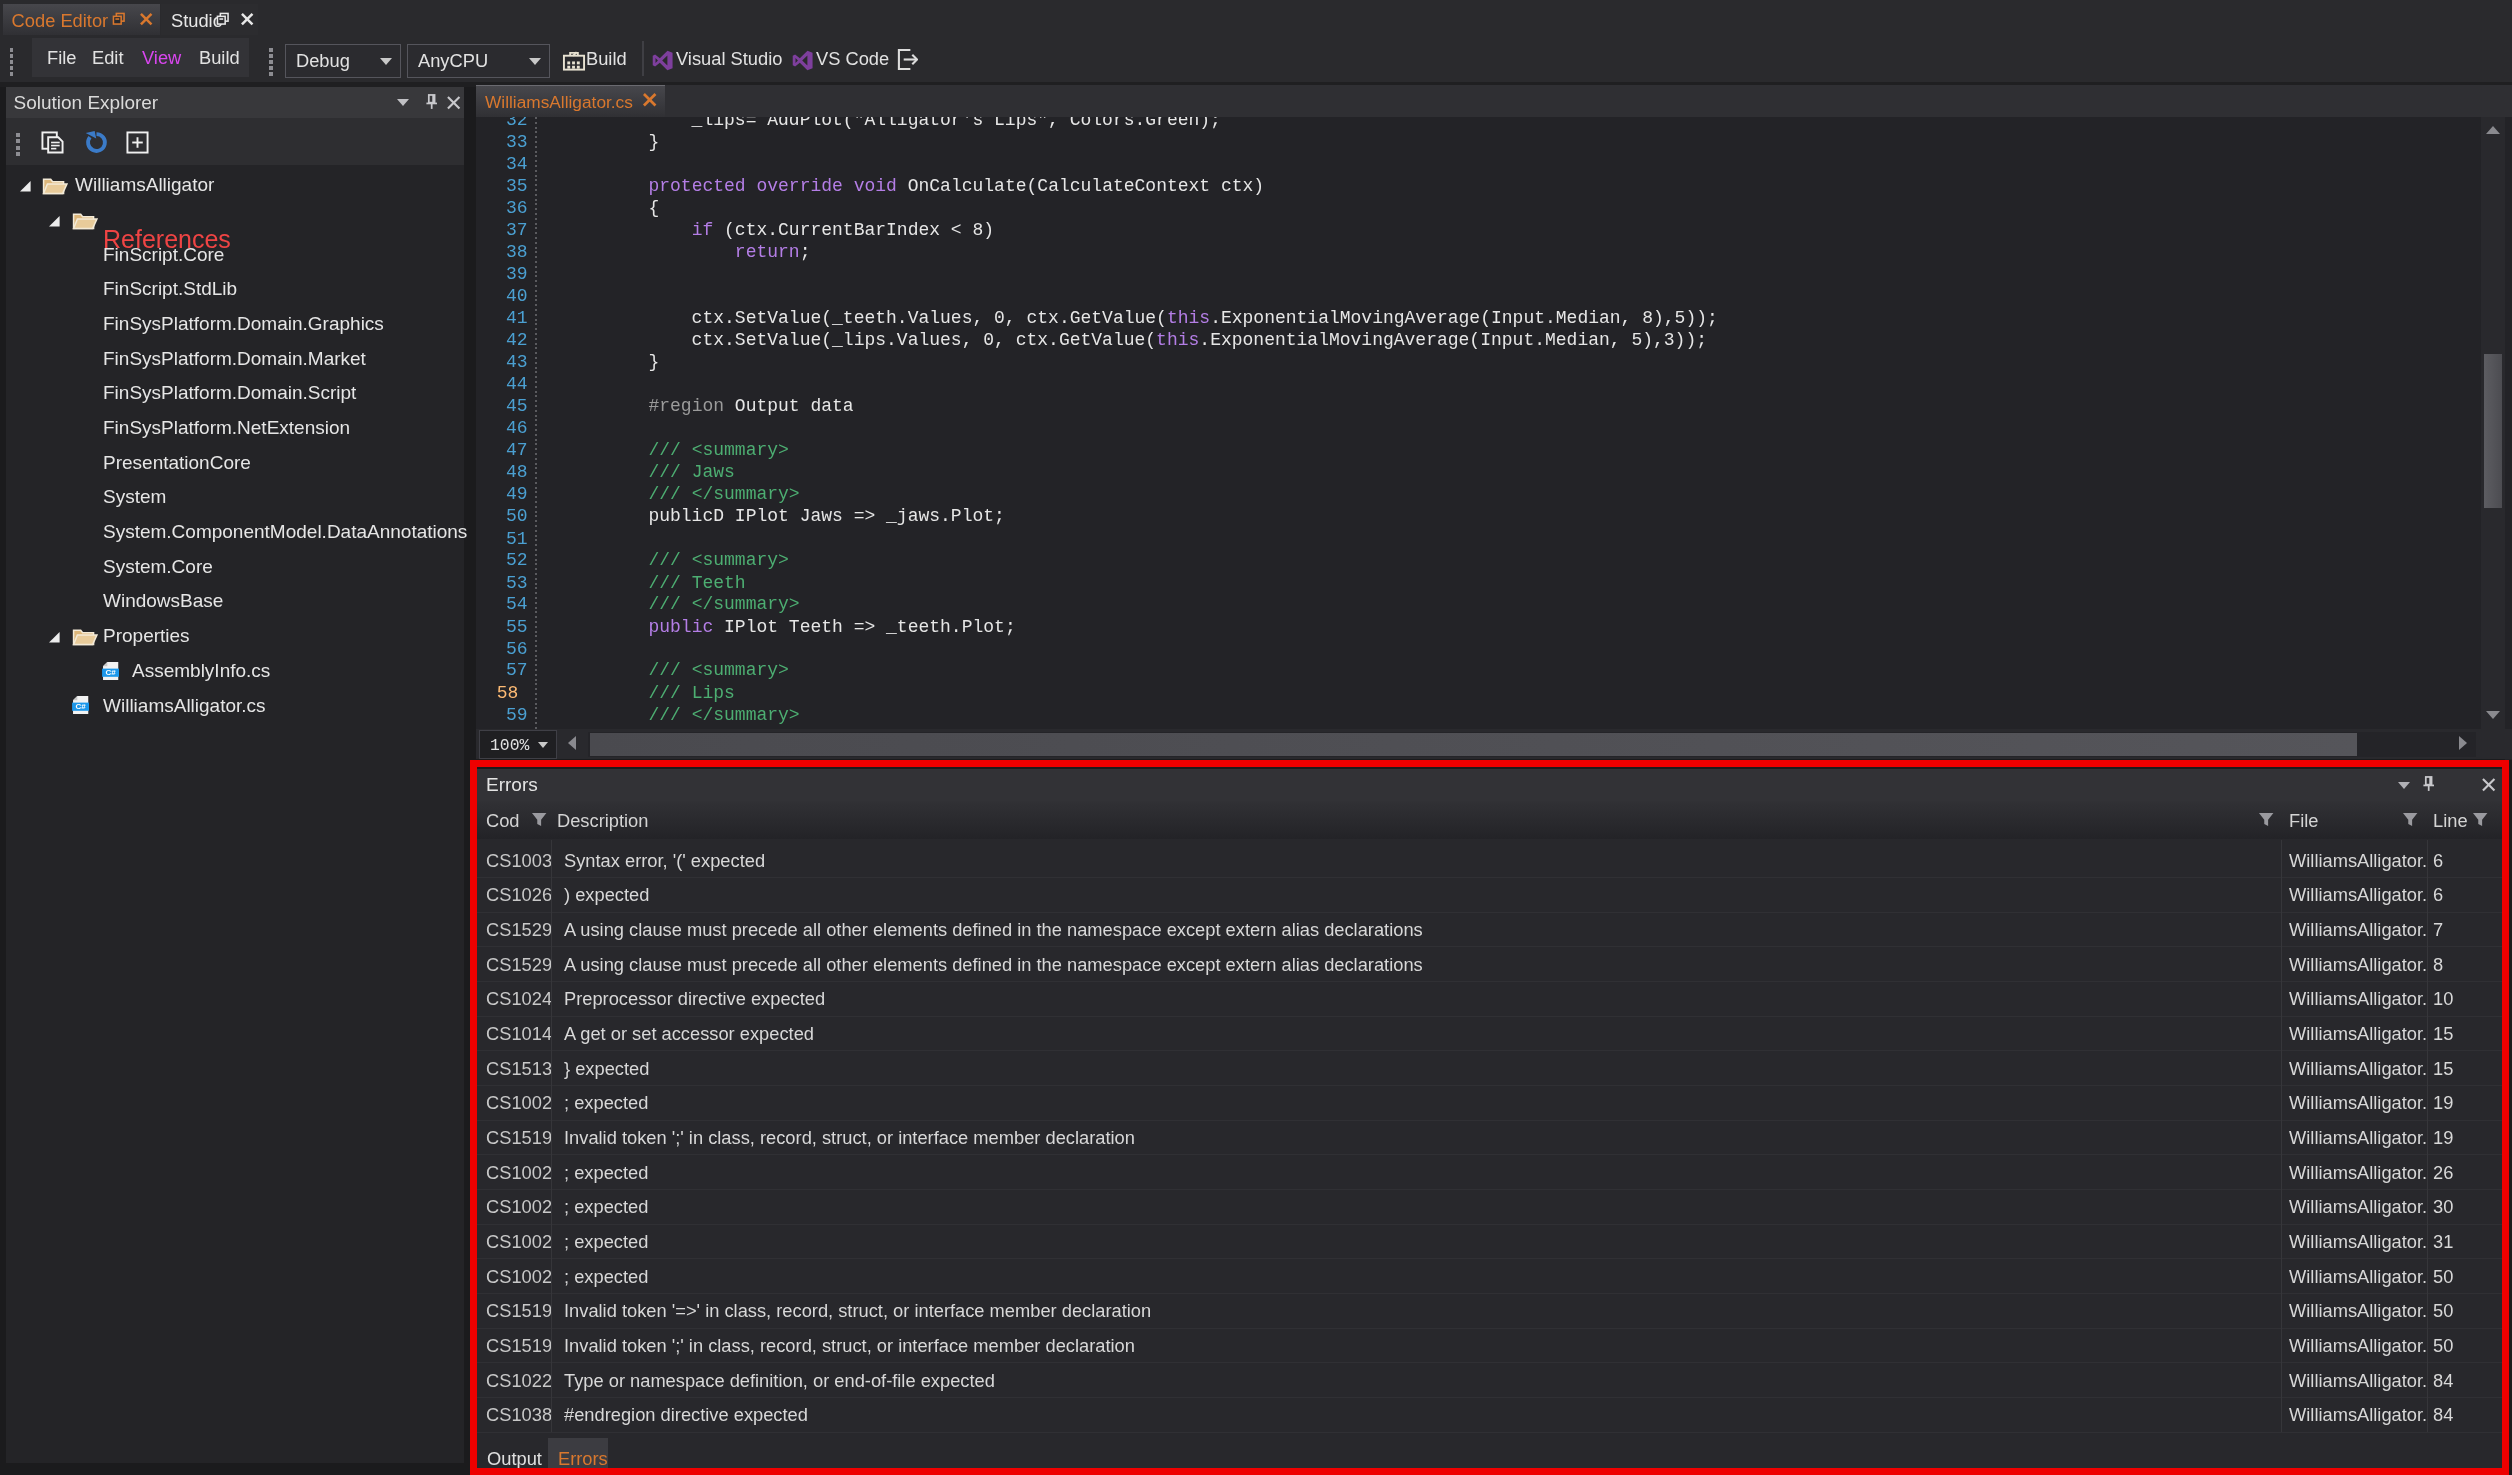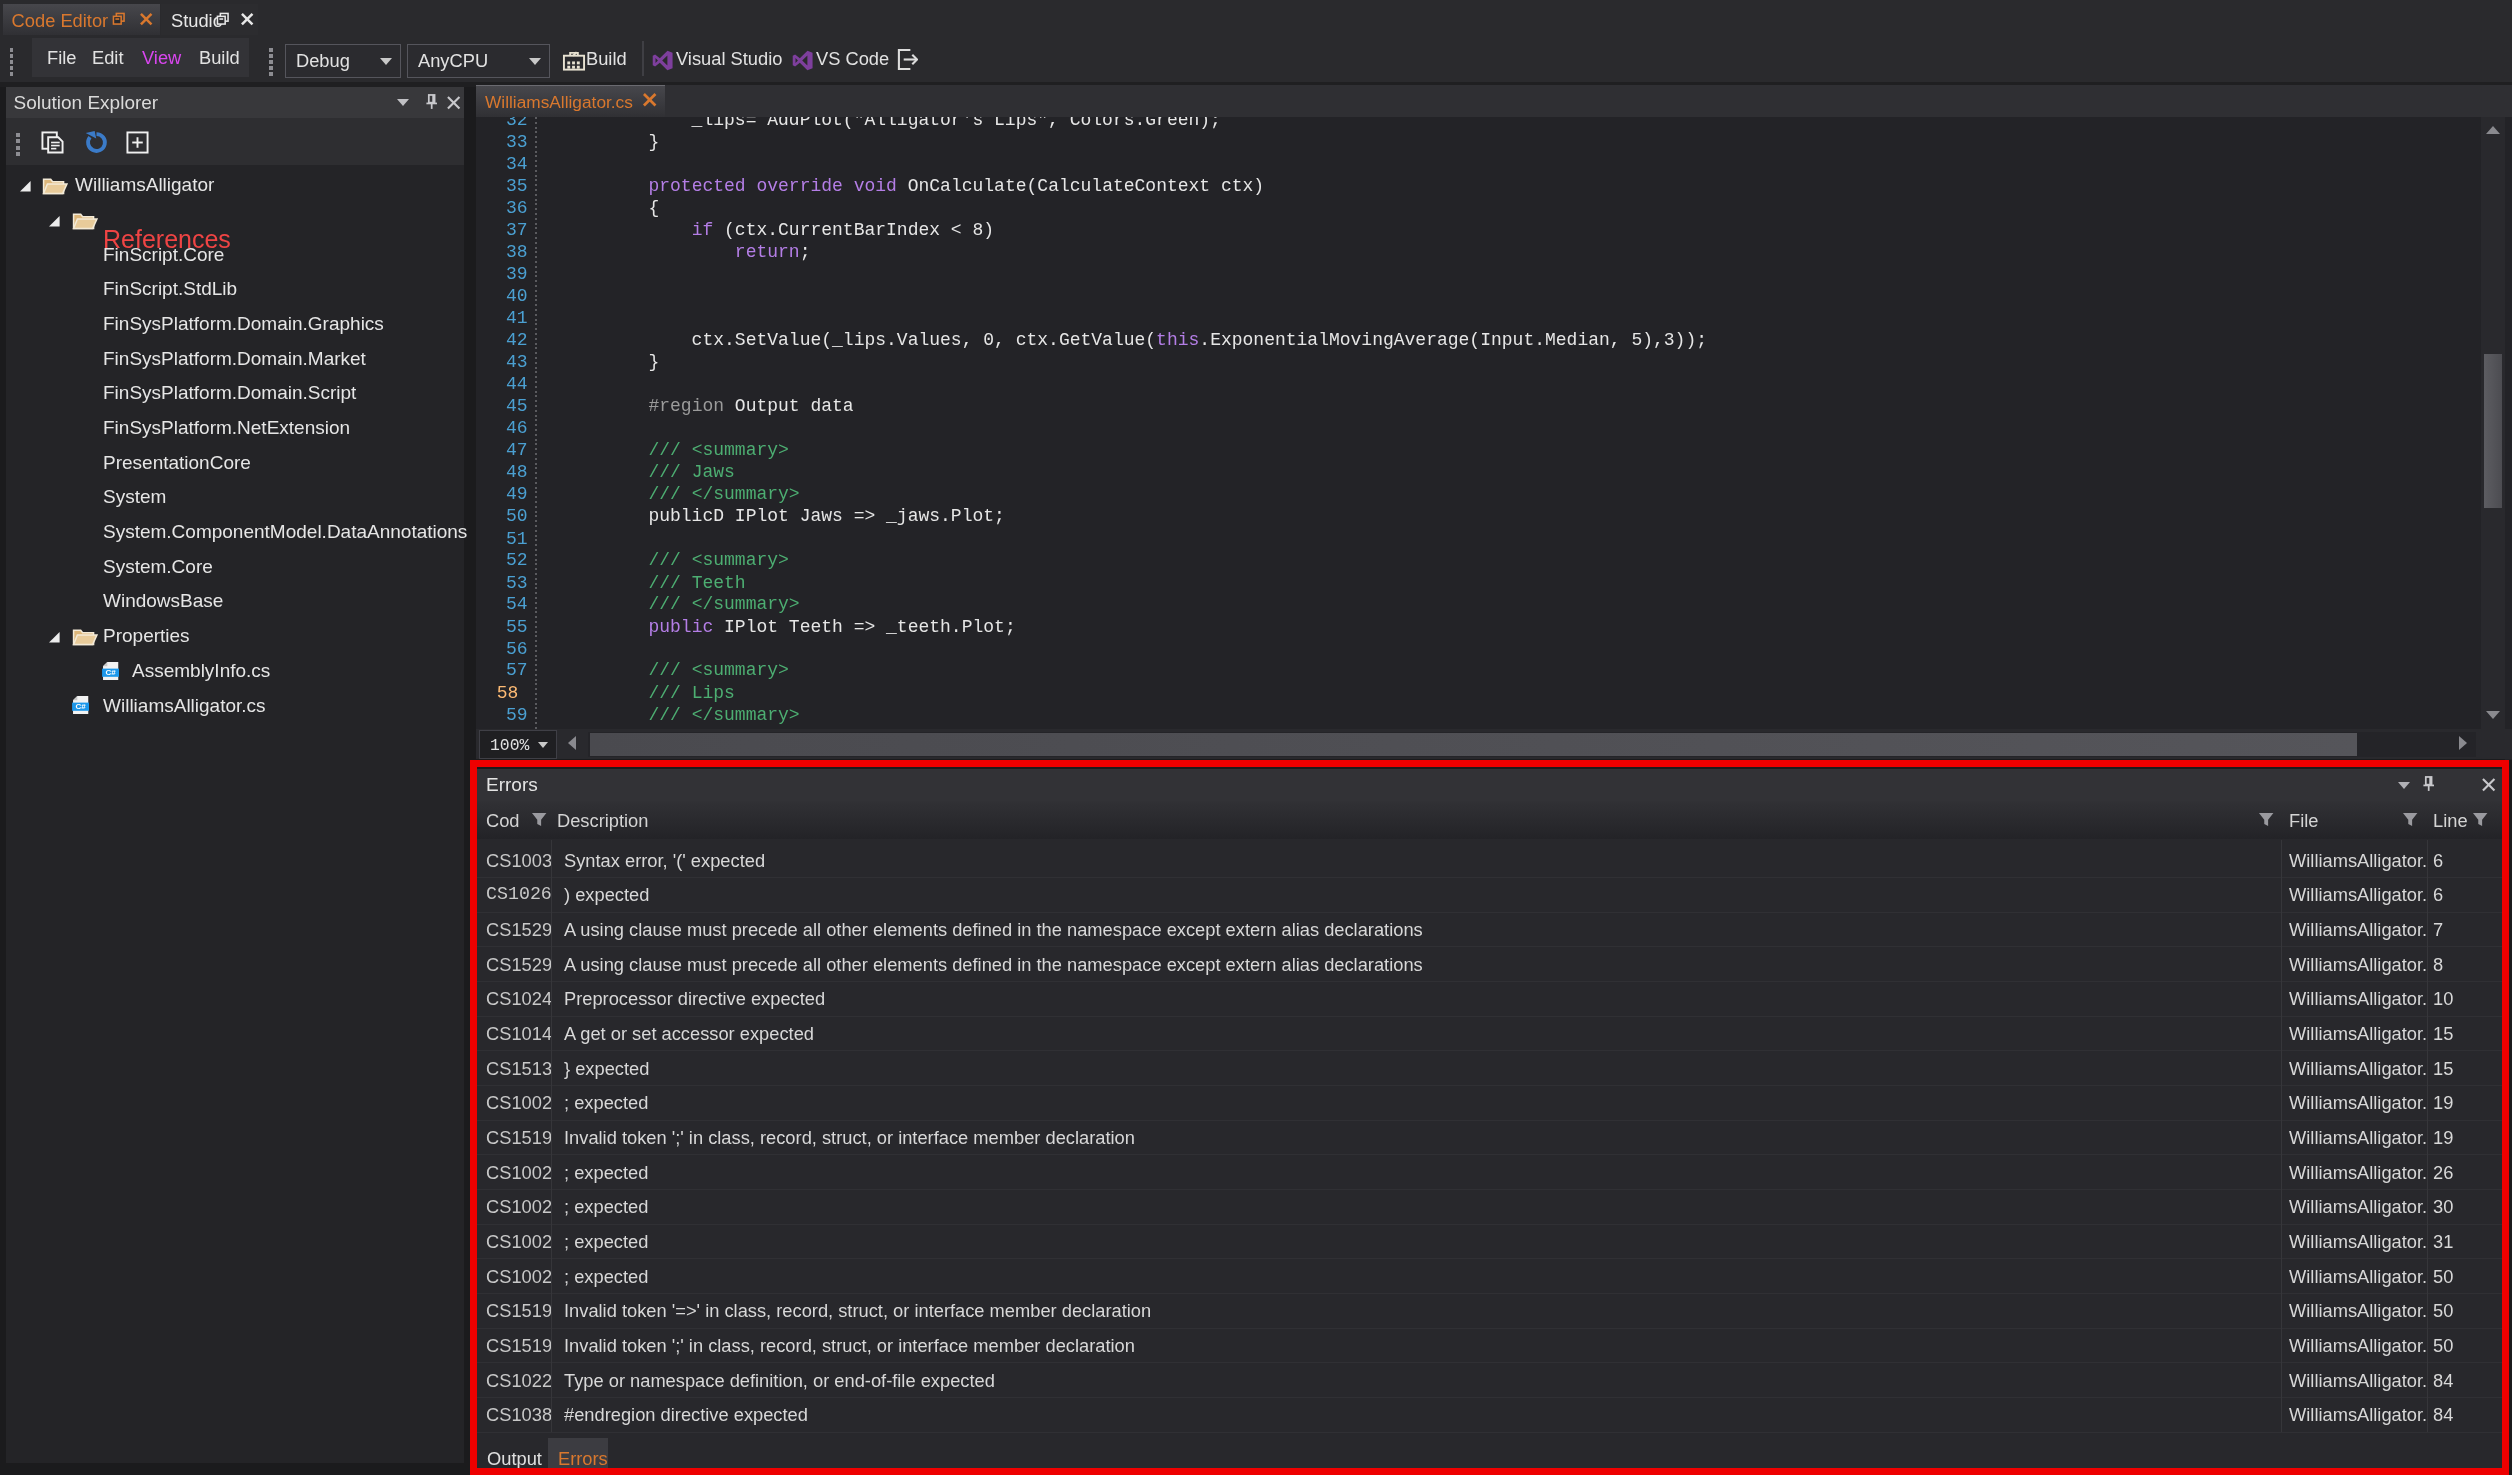--- a/index.html
+++ b/index.html
@@ -175,20 +175,21 @@
     <div class="t code" style="left:11.6px;top:81px;width:40px;text-align:right;color:#4ba0d2">36</div>
     <div class="t code" style="left:86px;top:81px">        {</div>
     <div class="t code" style="left:11.6px;top:103px;width:40px;text-align:right;color:#4ba0d2">37</div>
     <div class="t code" style="left:86px;top:103px">            <span class="k">if</span> (ctx.CurrentBarIndex &lt; 8)</div>
     <div class="t code" style="left:11.6px;top:125px;width:40px;text-align:right;color:#4ba0d2">38</div>
     <div class="t code" style="left:86px;top:125px">                <span class="k">return</span>;</div>
     <div class="t code" style="left:11.6px;top:147px;width:40px;text-align:right;color:#4ba0d2">39</div>
     <div class="t code" style="left:86px;top:147px"></div>
     <div class="t code" style="left:11.6px;top:169px;width:40px;text-align:right;color:#4ba0d2">40</div>
     <div class="t code" style="left:11.6px;top:191px;width:40px;text-align:right;color:#4ba0d2">41</div>
+    <div class="t code" style="left:86px;top:191px">            ctx.SetValue(_teeth.Values, 0, ctx.GetValue(<span class="k">this</span>.ExponentialMovingAverage(Input.Median, 8),5));</div>
     <div class="t code" style="left:11.6px;top:213px;width:40px;text-align:right;color:#4ba0d2">42</div>
     <div class="t code" style="left:86px;top:213px">            ctx.SetValue(_lips.Values, 0, ctx.GetValue(<span class="k">this</span>.ExponentialMovingAverage(Input.Median, 5),3));</div>
     <div class="t code" style="left:11.6px;top:235px;width:40px;text-align:right;color:#4ba0d2">43</div>
     <div class="t code" style="left:86px;top:235px">        }</div>
     <div class="t code" style="left:11.6px;top:257px;width:40px;text-align:right;color:#4ba0d2">44</div>
     <div class="t code" style="left:86px;top:257px"></div>
     <div class="t code" style="left:11.6px;top:279px;width:40px;text-align:right;color:#4ba0d2">45</div>
     <div class="t code" style="left:86px;top:279px">        <span class="d">#region</span> Output data</div>
     <div class="t code" style="left:11.6px;top:301px;width:40px;text-align:right;color:#4ba0d2">46</div>
     <div class="t code" style="left:86px;top:301px"></div>
@@ -265,21 +266,21 @@
 <div class="t" style="left:2433px;top:810px;font-size:18.3px;color:#d4d4d4;">Line</div>
 <svg style="position:absolute;left:2472px;top:812px" width="16.4" height="15.4" viewBox="0 0 17 16">
     <path d="M1 1 H16 L10.5 8 V14.5 L6.5 12.5 V8 Z" fill="#9a9a9f"></path>
   </svg>
 <div style="position:absolute;left:476px;top:843px;width:2029px;height:35px;border-bottom:1px solid #303034"></div>
 <div class="t" style="left:486px;top:850px;font-size:18.3px;color:#c8c8c8;">CS1003</div>
 <div class="t" style="left:564px;top:850px;font-size:18.3px;color:#d8d8d8;">Syntax error, '(' expected</div>
 <div class="t" style="left:2289px;top:850px;font-size:18.3px;color:#d8d8d8;">WilliamsAlligator.</div>
 <div class="t" style="left:2433px;top:850px;font-size:18.3px;color:#d8d8d8;">6</div>
 <div style="position:absolute;left:476px;top:878px;width:2029px;height:35px;border-bottom:1px solid #303034"></div>
-<div class="t" style="left:486px;top:884px;font-size:18.3px;color:#c8c8c8;font-family:Liberation Mono, monospace;">CS1026</div>
+<div class="t" style="left:486px;top:884px;font-size:18.3px;color:#c8c8c8;">CS1026</div>
 <div class="t" style="left:564px;top:884px;font-size:18.3px;color:#d8d8d8;">) expected</div>
 <div class="t" style="left:2289px;top:884px;font-size:18.3px;color:#d8d8d8;">WilliamsAlligator.</div>
 <div class="t" style="left:2433px;top:884px;font-size:18.3px;color:#d8d8d8;">6</div>
 <div style="position:absolute;left:476px;top:912px;width:2029px;height:35px;border-bottom:1px solid #303034"></div>
 <div class="t" style="left:486px;top:919px;font-size:18.3px;color:#c8c8c8;">CS1529</div>
 <div class="t" style="left:564px;top:919px;font-size:18.3px;color:#d8d8d8;">A using clause must precede all other elements defined in the namespace except extern alias declarations</div>
 <div class="t" style="left:2289px;top:919px;font-size:18.3px;color:#d8d8d8;">WilliamsAlligator.</div>
 <div class="t" style="left:2433px;top:919px;font-size:18.3px;color:#d8d8d8;">7</div>
 <div style="position:absolute;left:476px;top:947px;width:2029px;height:35px;border-bottom:1px solid #303034"></div>
 <div class="t" style="left:486px;top:954px;font-size:18.3px;color:#c8c8c8;">CS1529</div>

